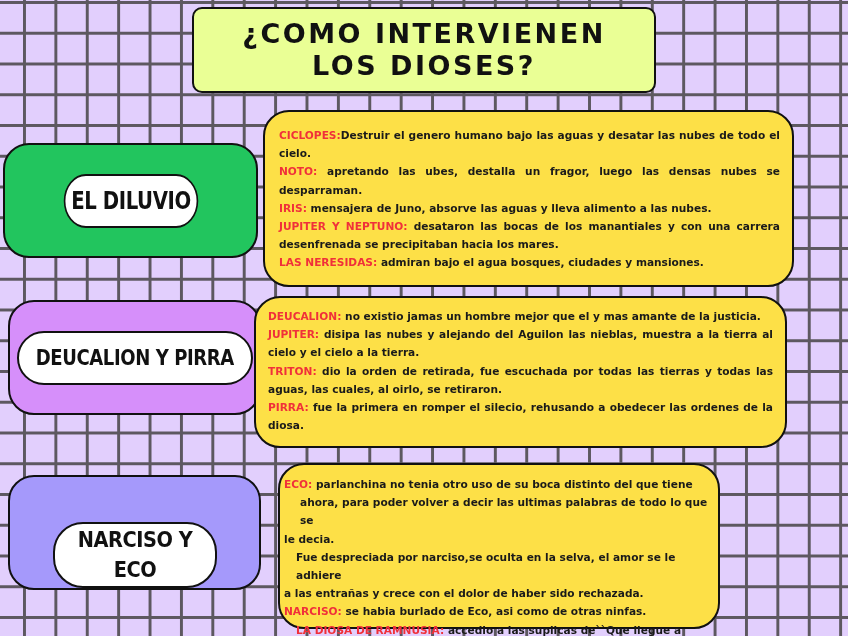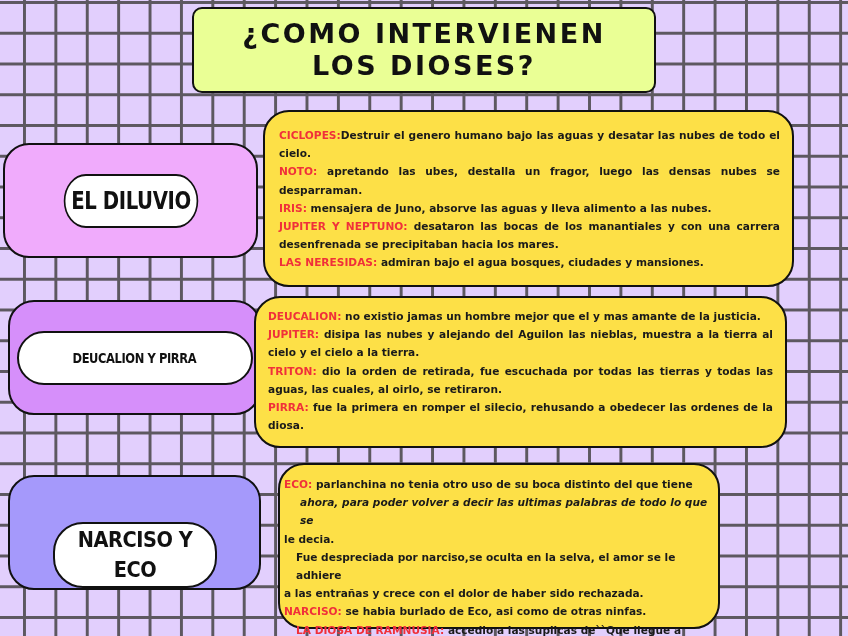--- a/index.html
+++ b/index.html
@@ -42,24 +42,24 @@
     background: #fff;
     border: 2px solid #111;
     border-radius: 30px;
     display: flex; align-items: center; justify-content: center;
     text-align: center;
     font-family: "DejaVu Sans", sans-serif;
     font-weight: bold;
     color: #111;
     letter-spacing: -0.5px;
   }
-  .cat1 { left: 3px; top: 143px; width: 255px; height: 115px; background: #f0abfc; }
+  .cat1 { left: 3px; top: 143px; width: 255px; height: 115px; background: #22c55e; }
   .cat1 .pill { width: 164px; height: 54px; font-size: 24px; transform: scaleX(0.82); }
   .cat2 { left: 8px; top: 300px; width: 253px; height: 115px; background: #d68ffa; }
-  .cat2 .pill { width: 236px; height: 54px; font-size: 14px; }
+  .cat2 .pill { width: 236px; height: 54px; font-size: 22px; }
   .cat2 .pill span { display: inline-block; transform: scaleX(0.82); white-space: nowrap; }
   .cat3 { left: 8px; top: 475px; width: 253px; height: 115px; background: #a599fb; }
   .cat3 .pill { width: 164px; height: 66px; font-size: 22px; line-height: 30px; margin-top: 44px; }
   .cat3 .pill span { display: inline-block; transform: scaleX(0.88); }
   .card {
     background: #fde047;
     border-radius: 26px;
     font-family: "DejaVu Sans", sans-serif;
     font-size: 10.6px;
     font-weight: bold;
@@ -67,21 +67,21 @@
     line-height: 18.2px;
   }
   .card p { margin: 0; }
   .card .lbl { color: #f0303a; }
   .card1 { left: 263px; top: 110px; width: 531px; height: 177px; padding: 14px 12px 0 14px; }
   .card1 p { text-align: justify; }
   .card2 { left: 254px; top: 296px; width: 533px; height: 152px; padding: 9px 12px 0 12px; }
   .card2 p { text-align: justify; }
   .card3 { left: 278px; top: 463px; width: 442px; height: 166px; padding: 10px 10px 0 4px; overflow: visible; }
   .card3 p { text-align: left; }
-  .indent { padding-left: 16px; font-style: italic; }
+  .indent { padding-left: 16px; }
   .indent-s { padding-left: 12px; }
 </style>
 </head>
 <body>
 
 <div class="box title-box">
   <div class="t">¿COMO INTERVIENEN LOS DIOSES?</div>
 </div>
 
 <div class="box cat cat1">

